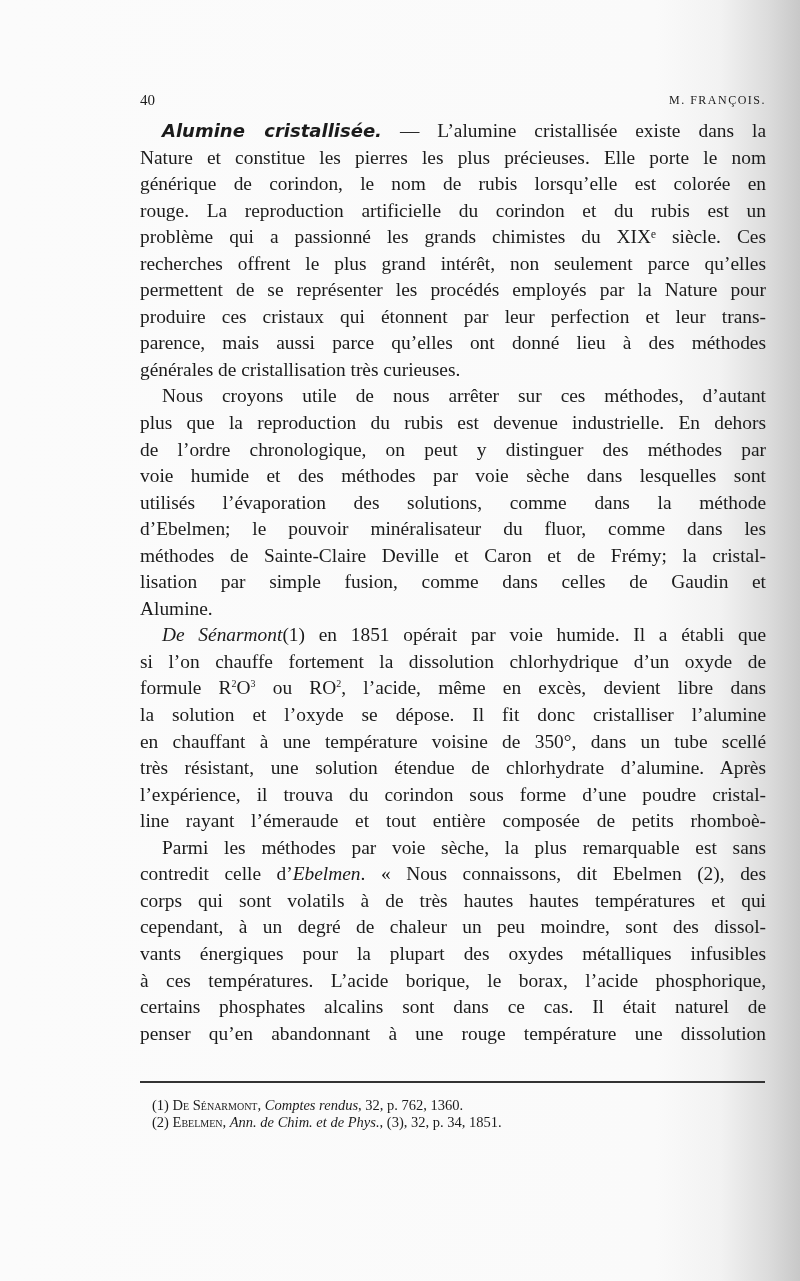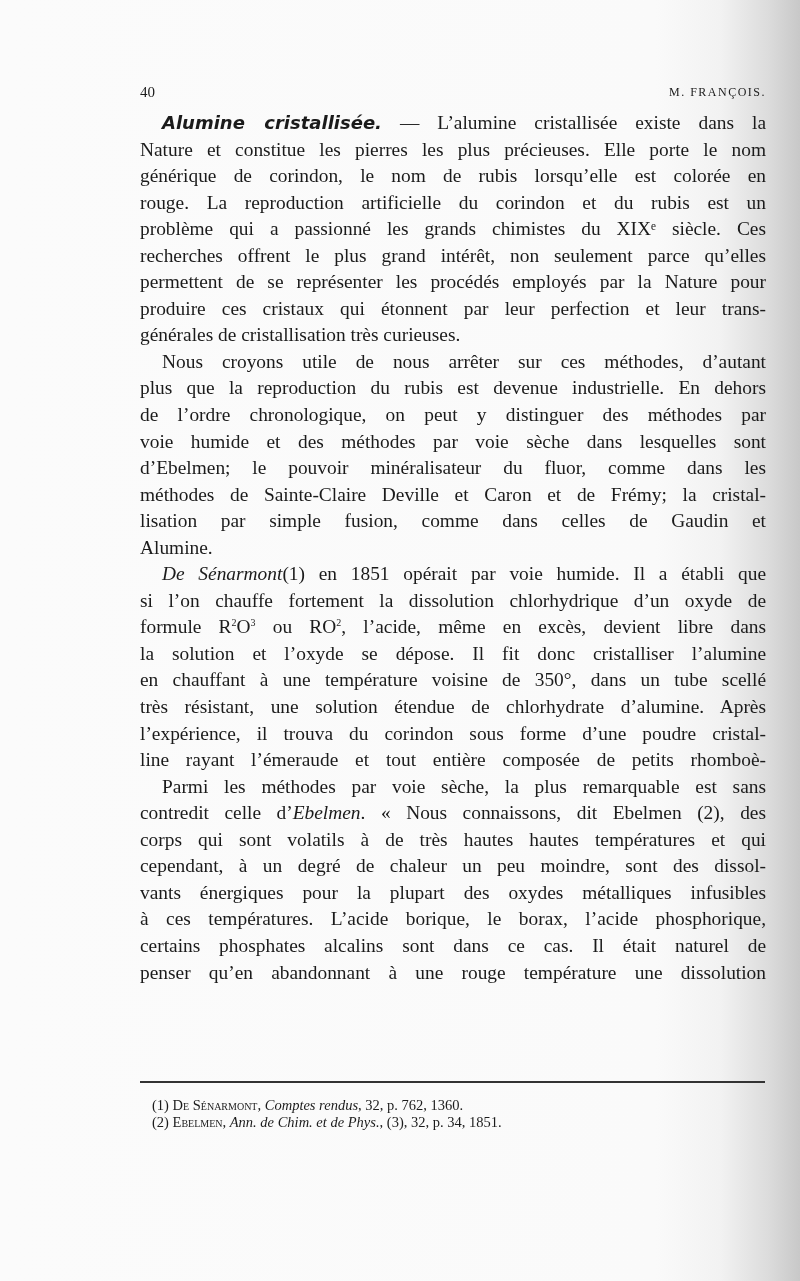--- a/index.html
+++ b/index.html
@@ -3,21 +3,21 @@
 <meta charset="utf-8">
 <style>
   html, body { margin: 0; padding: 0; }
   body {
     width: 800px; height: 1281px; overflow: hidden;
     background: linear-gradient(to right, #fbfbfb 0%, #fafafa 82%, #f2f2f2 90%, #dcdcdc 96%, #c8c8c8 100%);
     position: relative;
     font-family: "Liberation Serif", "DejaVu Serif", serif;
     color: #1b1b1b;
   }
-  .page { position: absolute; left: 140px; top: 84px; width: 626px; }
+  .page { position: absolute; left: 140px; top: 92px; width: 626px; }
   .running-head { position: relative; height: 26px; font-size: 14px; }
   .page-number { position: absolute; left: 0; top: 0; font-size: 15px; }
   .head-title { position: absolute; left: 0; right: 0; top: 1px; text-align: right; font-size: 12px; letter-spacing: 1.5px; }
   .body-text { font-size: 19.4px; line-height: 26.55px; }
   .para { margin: 0; text-align: justify; text-indent: 22px; hyphens: none; }
   .para .line { display: block; text-align: justify; text-align-last: justify; text-indent: 0; white-space: nowrap; }
   .para .line.first { padding-left: 22px; }
   .para .line.last { text-align-last: left; }
   .bold-italic { font-family: "DejaVu Sans", sans-serif; font-weight: bold; font-style: italic; font-size: 18px; }
   .italic { font-style: italic; }
@@ -41,28 +41,30 @@
 
     <div class="para">
       <span class="line first"><span class="bold-italic">Alumine cristallisée.</span><span> — L’alumine cristallisée existe dans la</span></span>
       <span class="line">Nature et constitue les pierres les plus précieuses. Elle porte le nom</span>
       <span class="line">générique de corindon, le nom de rubis lorsqu’elle est colorée en</span>
       <span class="line">rouge. La reproduction artificielle du corindon et du rubis est un</span>
       <span class="line">problème qui a passionné les grands chimistes du XIXᵉ siècle. Ces</span>
       <span class="line">recherches offrent le plus grand intérêt, non seulement parce qu’elles</span>
       <span class="line">permettent de se représenter les procédés employés par la Nature pour</span>
       <span class="line">produire ces cristaux qui étonnent par leur perfection et leur trans-</span>
+      <span class="line">parence, mais aussi parce qu’elles ont donné lieu à des méthodes</span>
       <span class="line last">générales de cristallisation très curieuses.</span>
     </div>
 
     <div class="para">
       <span class="line first">Nous croyons utile de nous arrêter sur ces méthodes, d’autant</span>
       <span class="line">plus que la reproduction du rubis est devenue industrielle. En dehors</span>
       <span class="line">de l’ordre chronologique, on peut y distinguer des méthodes par</span>
       <span class="line">voie humide et des méthodes par voie sèche dans lesquelles sont</span>
+      <span class="line">utilisés l’évaporation des solutions, comme dans la méthode</span>
       <span class="line">d’Ebelmen; le pouvoir minéralisateur du fluor, comme dans les</span>
       <span class="line">méthodes de Sainte-Claire Deville et Caron et de Frémy; la cristal-</span>
       <span class="line">lisation par simple fusion, comme dans celles de Gaudin et</span>
       <span class="line last">Alumine.</span>
     </div>
 
     <div class="para">
       <span class="line first"><span class="italic">De Sénarmont</span><span>(1)</span><span> en 1851 opérait par voie humide. Il a établi que</span></span>
       <span class="line">si l’on chauffe fortement la dissolution chlorhydrique d’un oxyde de</span>
       <span class="line"><span>formule R</span><sup>2</sup><span>O</span><sup>3</sup><span> ou RO</span><sup>2</sup><span>, l’acide, même en excès, devient libre dans</span></span>

